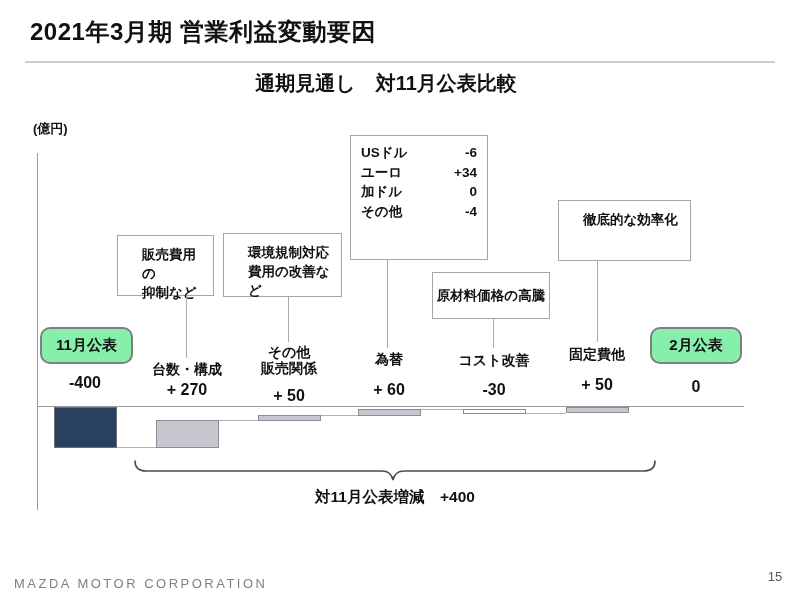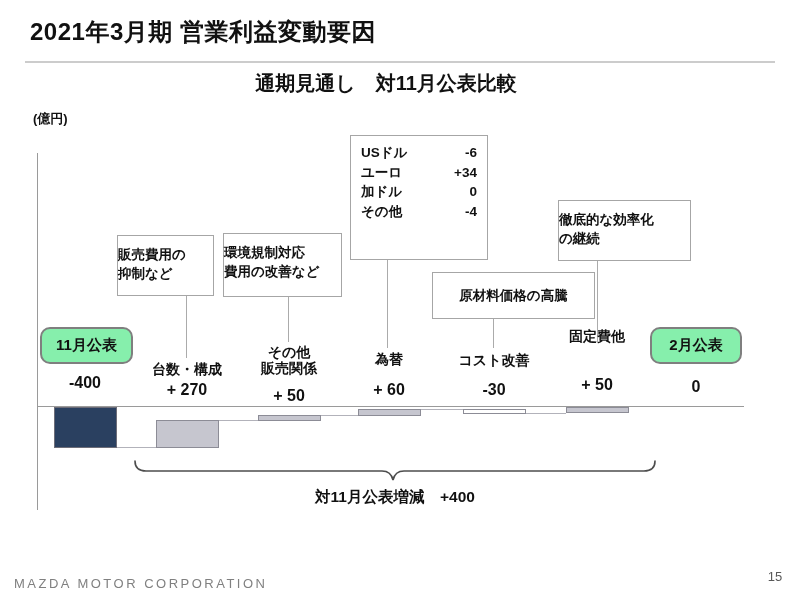--- a/index.html
+++ b/index.html
@@ -6,35 +6,35 @@
   body{
     width:800px;height:600px;position:relative;background:#ffffff;
     font-family:"Liberation Sans","DejaVu Sans",sans-serif;color:#111;
     overflow:hidden;
   }
   .abs{position:absolute;}
   .slide-title{left:30px;top:16px;font-size:24px;font-weight:700;letter-spacing:0.5px;}
   .title-rule{left:25px;top:61px;width:750px;height:2px;background:#cccccc;}
   .subtitle-wrap{left:0;top:70px;width:772px;text-align:center;}
   .subtitle{font-size:20px;font-weight:700;}
-  .unit-label{left:33px;top:110px;font-size:13px;font-weight:700;}
+  .unit-label{left:33px;top:120px;font-size:13px;font-weight:700;}
   .y-axis{left:37px;top:153px;width:1px;height:357px;background:#9a9a9a;}
   .zero-line{left:37px;top:406px;width:707px;height:1px;background:#9a9a9a;}
 
   .bar{box-sizing:border-box;border:1px solid #8c8c96;}
   .bar-start{background:#2a4060;border-color:#6d6d78;}
   .bar-inc{background:#c6c6cf;}
   .bar-dec{background:#ffffff;}
   .connector{height:1px;background:#b2b2ba;}
 
   .ann-box{
     box-sizing:border-box;background:#ffffff;border:1px solid #a6a6a6;
     font-size:13.5px;font-weight:700;line-height:19px;
   }
-  .ann-pad{padding:9px 8px 0 0;}
+  .ann-pad{padding:9px 8px 0 24px;}
   .ann-center{display:flex;align-items:center;justify-content:center;}
   .fx-row{display:flex;justify-content:space-between;padding:0 10px;line-height:19.5px;}
   .fx-rows{padding-top:7px;}
   .leader{width:1px;background:#ababab;}
 
   .pill{
     box-sizing:border-box;border:2px solid #7f7f7f;border-radius:10px;background:#86efac;
     display:flex;align-items:center;justify-content:center;
     font-size:15px;font-weight:700;
   }
@@ -93,27 +93,26 @@
   <div class="fx-row">
     <span>加ドル</span>
     <span>0</span>
   </div>
   <div class="fx-row">
     <span>その他</span>
     <span>-4</span>
   </div>
 </div>
 
-<div class="abs ann-box ann-center" style="left:432px;top:272px;width:163px;height:47px;">
+<div class="abs ann-box ann-center" style="left:432px;top:272px;width:118px;height:47px;">
   <span>原材料価格の高騰</span>
 </div>
 
 <div class="abs ann-box ann-pad" style="left:558px;top:200px;width:133px;height:61px;">
   <div>徹底的な効率化</div>
-  <div>の継続</div>
 </div>
 
 <div class="abs leader" style="left:186px;top:296px;height:62px;"></div>
 <div class="abs leader" style="left:288px;top:297px;height:45px;"></div>
 <div class="abs leader" style="left:387px;top:260px;height:88px;"></div>
 <div class="abs leader" style="left:493px;top:319px;height:29px;"></div>
 <div class="abs leader" style="left:597px;top:261px;height:81px;"></div>
 
 <div class="abs pill" style="left:40px;top:327px;width:93px;height:37px;">
   <span>11月公表</span>
@@ -122,21 +121,21 @@
   <span>2月公表</span>
 </div>
 
 <div class="abs cat-label" style="left:137px;top:361px;width:100px;">台数・構成</div>
 <div class="abs cat-label" style="left:239px;top:344px;width:100px;">
   <div>その他</div>
   <div>販売関係</div>
 </div>
 <div class="abs cat-label" style="left:339px;top:351px;width:100px;">為替</div>
 <div class="abs cat-label" style="left:444px;top:352px;width:100px;">コスト改善</div>
-<div class="abs cat-label" style="left:547px;top:328px;width:100px;">固定費他</div>
+<div class="abs cat-label" style="left:547px;top:346px;width:100px;">固定費他</div>
 
 <div class="abs val-label" style="left:35px;top:374px;width:100px;">-400</div>
 <div class="abs val-label" style="left:137px;top:381px;width:100px;">+ 270</div>
 <div class="abs val-label" style="left:239px;top:387px;width:100px;">+ 50</div>
 <div class="abs val-label" style="left:339px;top:381px;width:100px;">+ 60</div>
 <div class="abs val-label" style="left:444px;top:381px;width:100px;">-30</div>
 <div class="abs val-label" style="left:547px;top:376px;width:100px;">+ 50</div>
 <div class="abs val-label" style="left:646px;top:378px;width:100px;">0</div>
 
 <svg class="abs" style="left:130px;top:455px;" width="530" height="32" viewBox="0 0 530 32">

